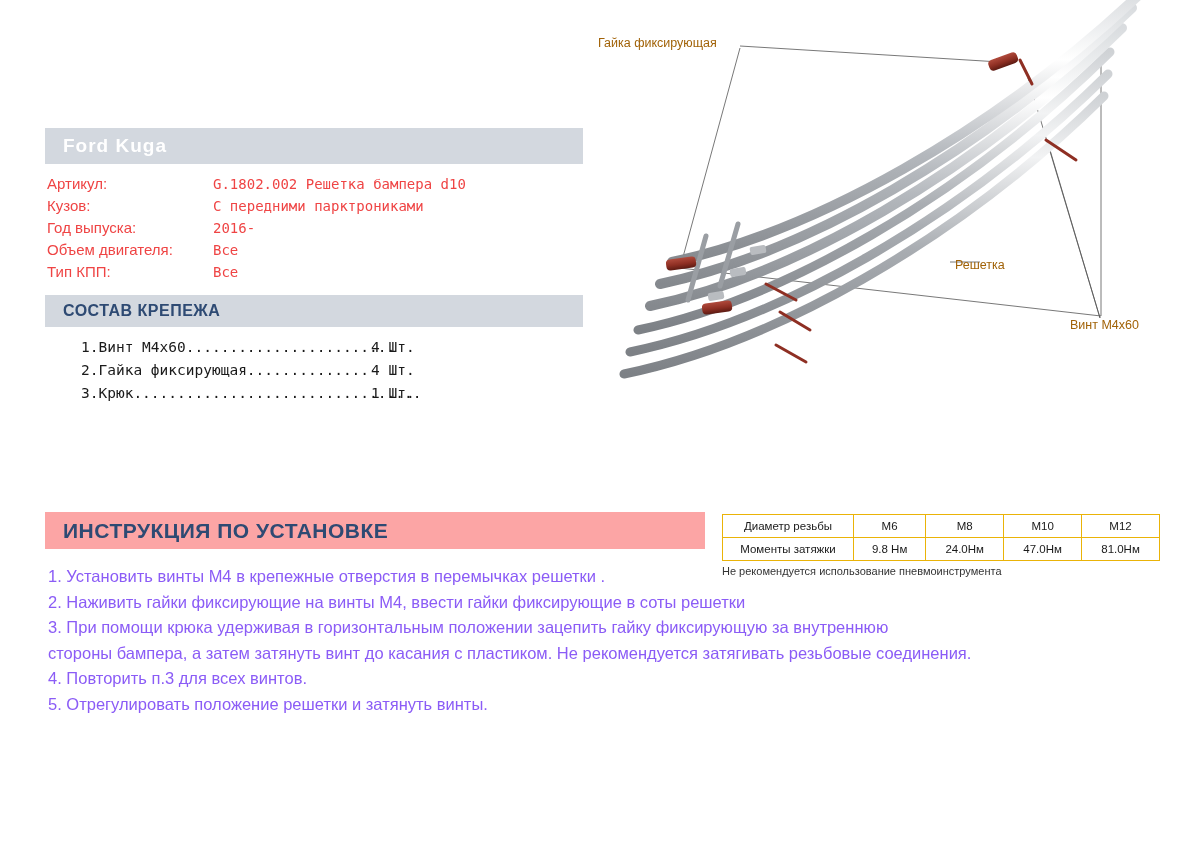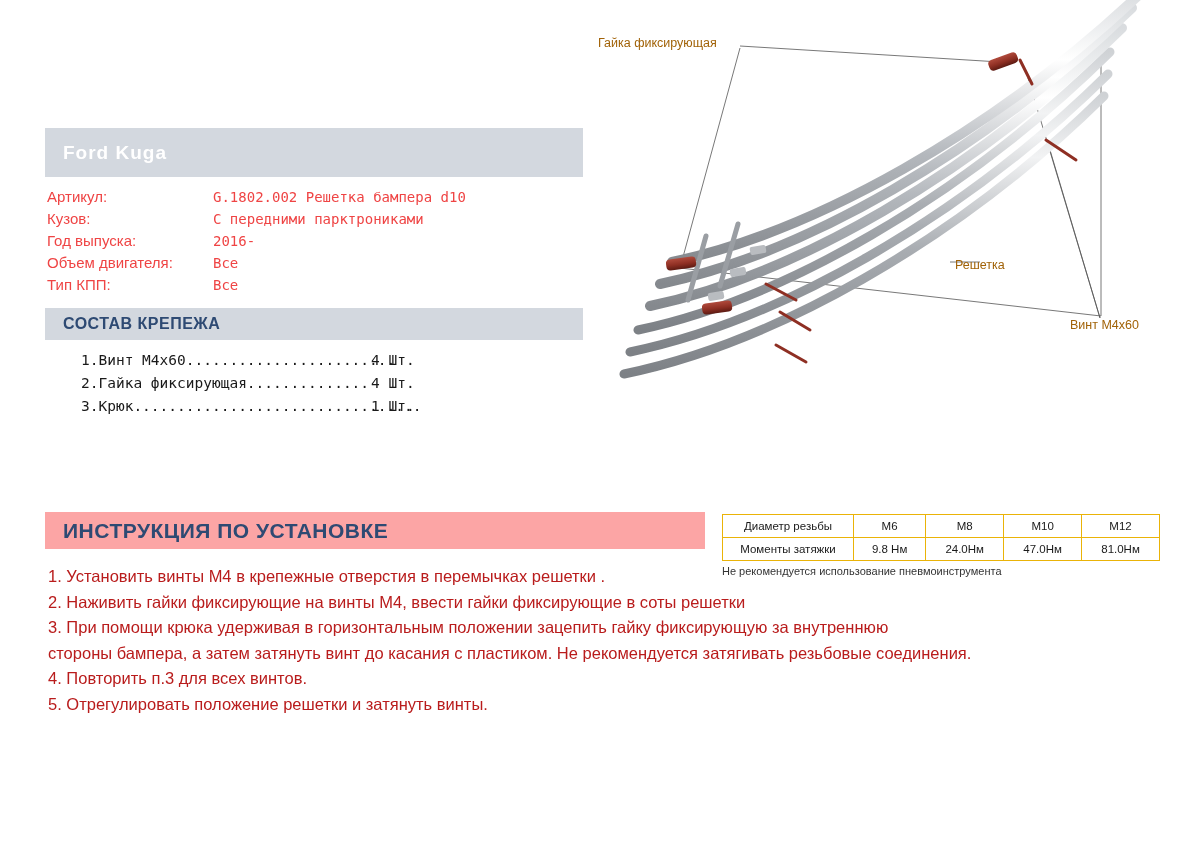--- a/index.html
+++ b/index.html
@@ -24,21 +24,21 @@
 
   
   .spec-card {
     position: absolute;
     left: 45px;
     top: 128px;
     width: 538px;
   }
   .spec-title-bar {
     background: #d3d8df;
-    height: 49px;
+    height: 36px;
     display: flex;
     align-items: center;
     padding-left: 18px;
     box-sizing: border-box;
   }
   .spec-title-bar .title {
     font-size: 19px;
     font-weight: bold;
     color: #ffffff;
     letter-spacing: 1px;
@@ -113,21 +113,21 @@
     color: #2e4a73;
     letter-spacing: 0.5px;
   }
   .instr-steps {
     position: absolute;
     left: 48px;
     top: 564px;
     width: 1120px;
     font-size: 16.5px;
     line-height: 25.5px;
-    color: #b91c1c;
+    color: #8b5cf6;
   }
   .instr-steps p {
     margin: 0;
   }
 
   
   .torque {
     position: absolute;
     left: 722px;
     top: 514px;

